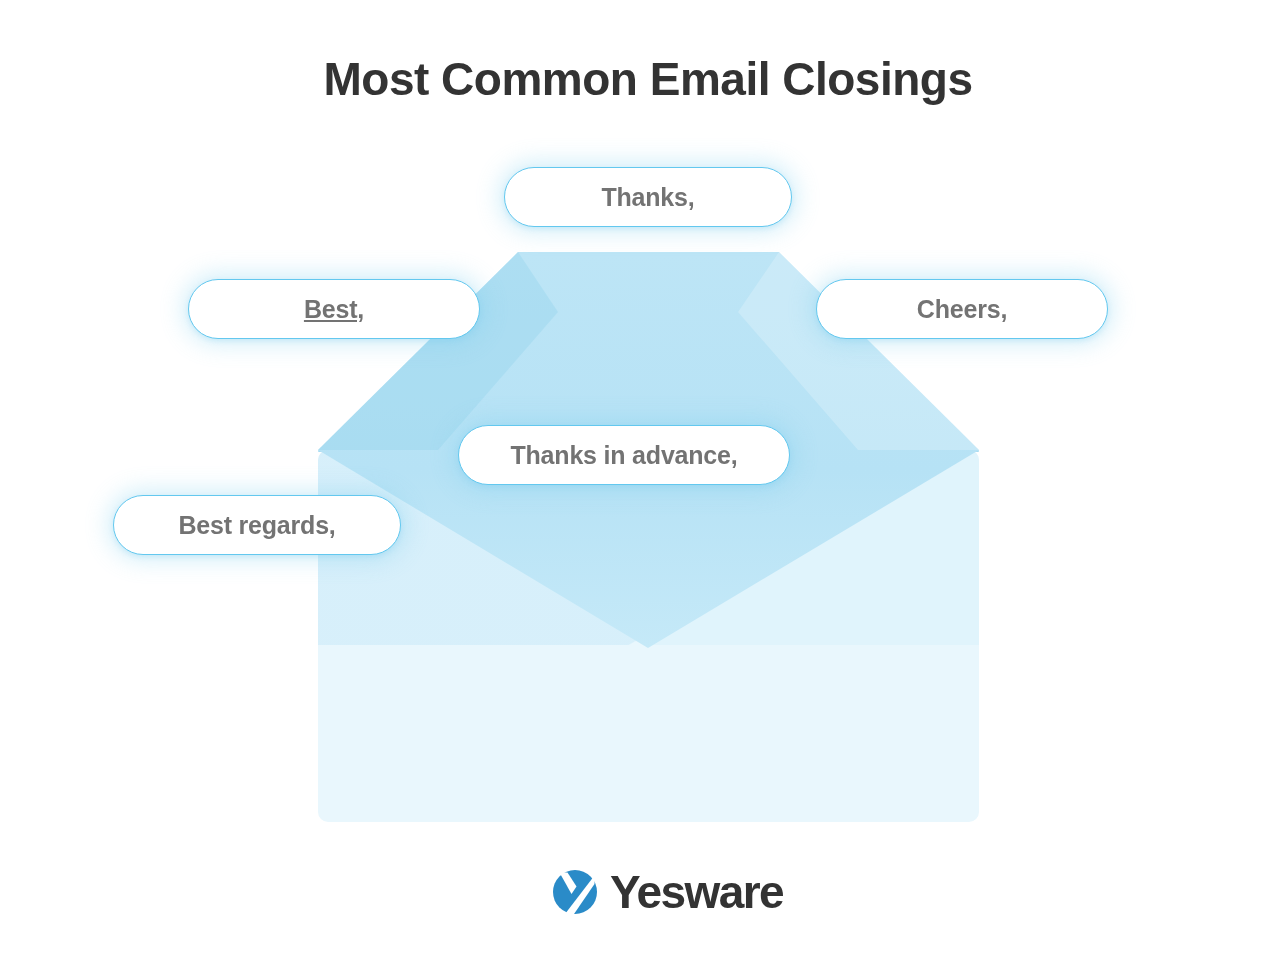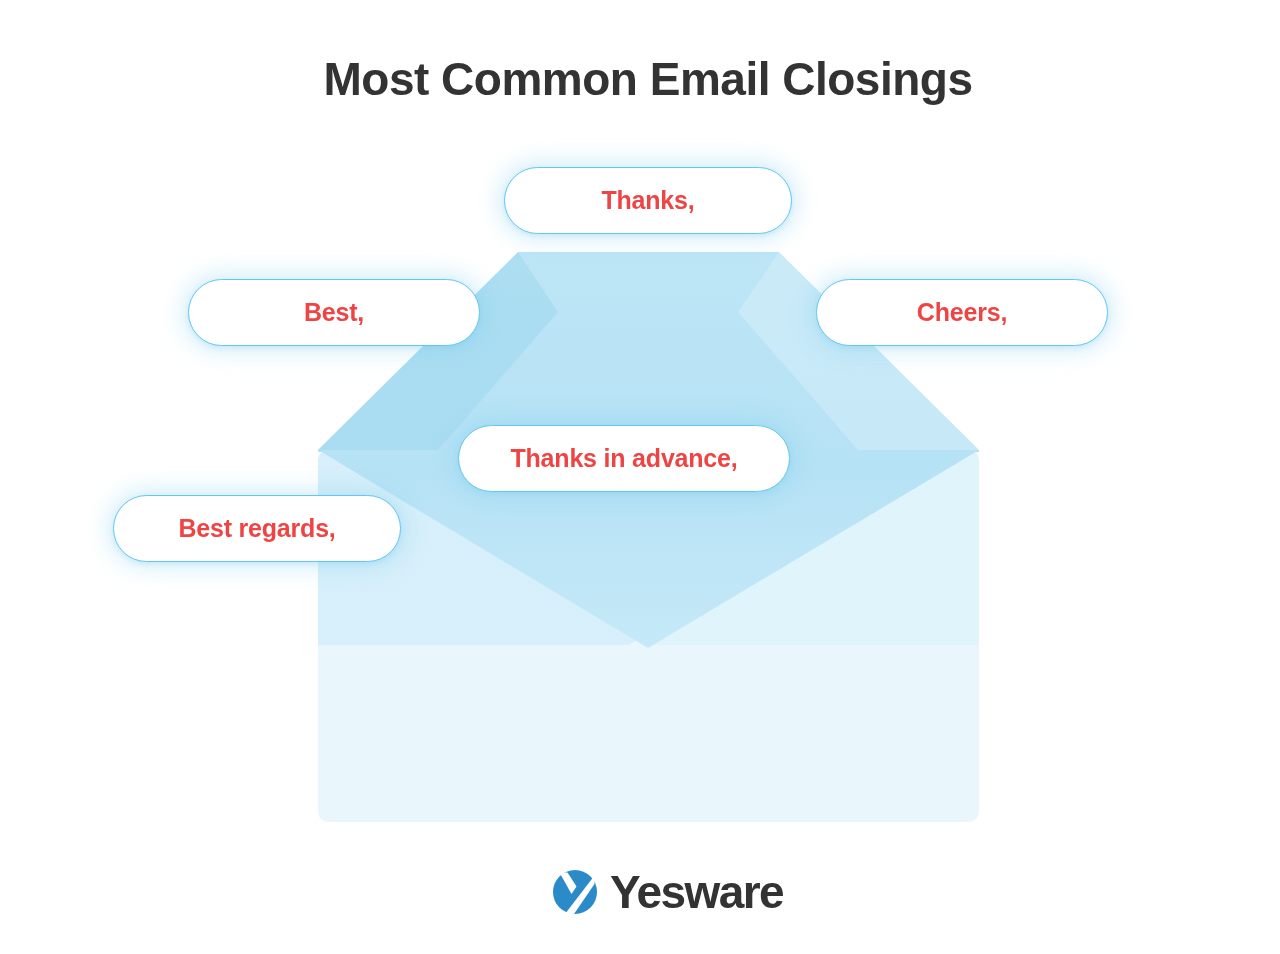--- a/index.html
+++ b/index.html
@@ -127,38 +127,38 @@
     -webkit-clip-path: polygon(461px 0, 661px 198px, 540px 198px, 420px 60px);
     clip-path: polygon(461px 0, 661px 198px, 540px 198px, 420px 60px);
   }
 
   
   .pill {
     position: absolute;
     display: flex;
     align-items: center;
     justify-content: center;
-    height: 67px;
+    height: 60px;
     background: #ffffff;
     border: 1.6px solid #63c8ef;
     border-radius: 999px;
     box-shadow: 0 0 22px 6px rgba(120,205,240,0.30),
                 0 2px 5px rgba(120,205,240,0.25);
-    color: #ef4444;
+    color: #737373;
     font-size: 25px;
     font-weight: bold;
     letter-spacing: -0.2px;
     white-space: nowrap;
     z-index: 5;
   }
 
   .pill-label { pointer-events: none; }
 
   #pill-thanks            { left: 496px; top: 167px; width: 288px; }
-  #pill-best              { left: 180px; top: 279px; width: 292px; }
+  #pill-best              { left: 180px; top: 279px; width: 292px; text-decoration: underline; }
   #pill-cheers            { left: 808px; top: 279px; width: 292px; }
   #pill-thanks-in-advance { left: 450px; top: 425px; width: 332px; }
   #pill-best-regards      { left: 105px;  top: 495px; width: 288px; }
   #pill-sincerely         { left: 886px; top: 495px; width: 288px; }
   #pill-looking-forward   { left: 321px; top: 673px; width: 640px; }
 
   
   #logo {
     position: absolute;
     left: 0;

